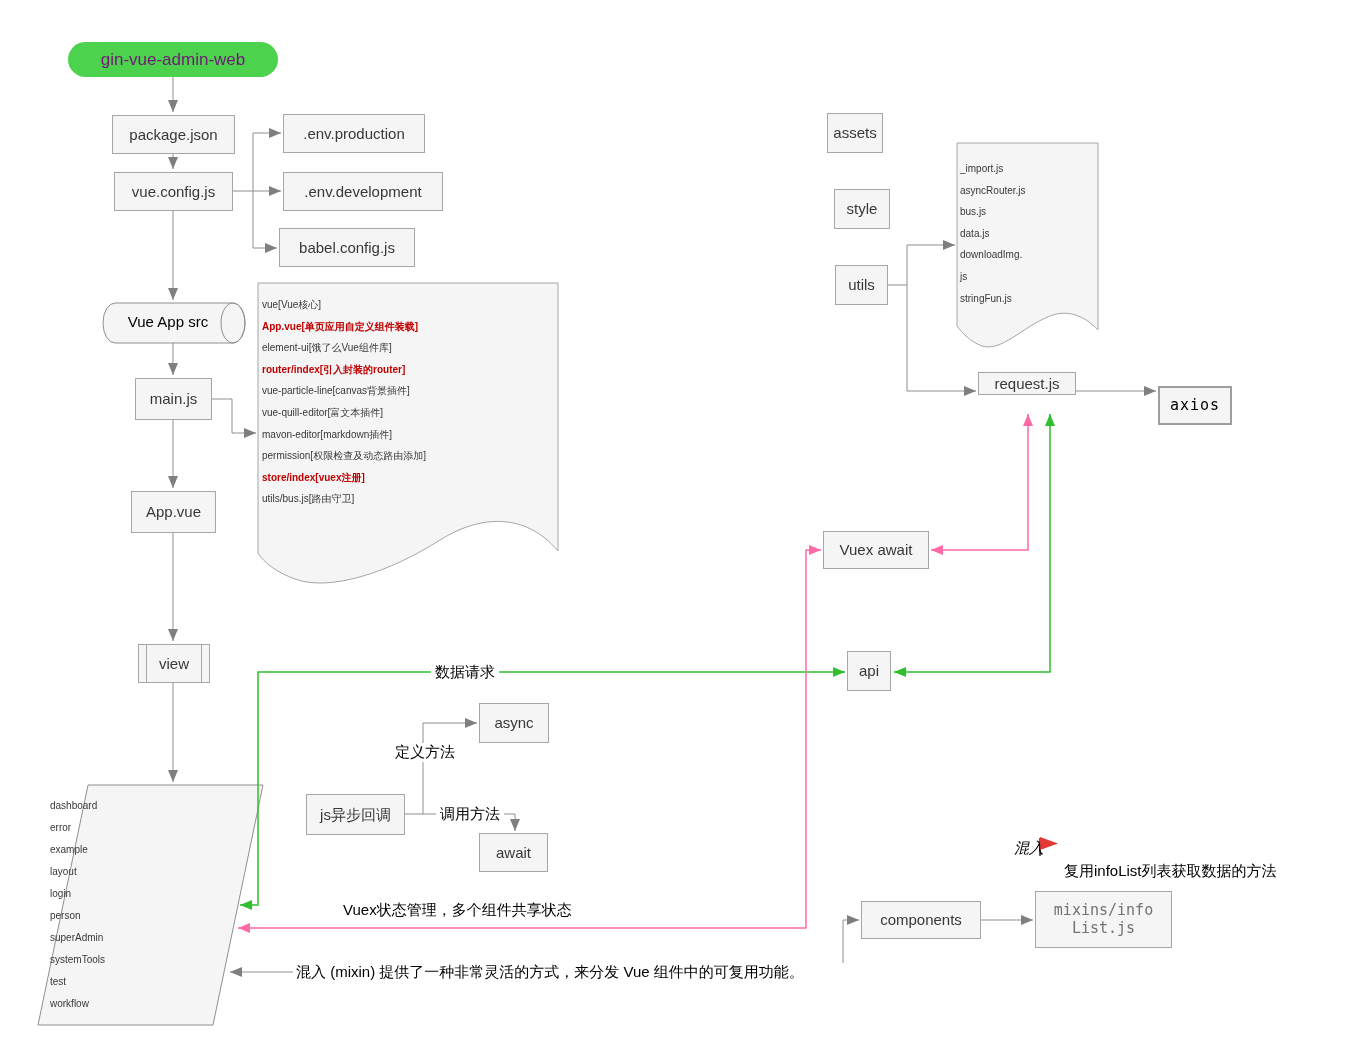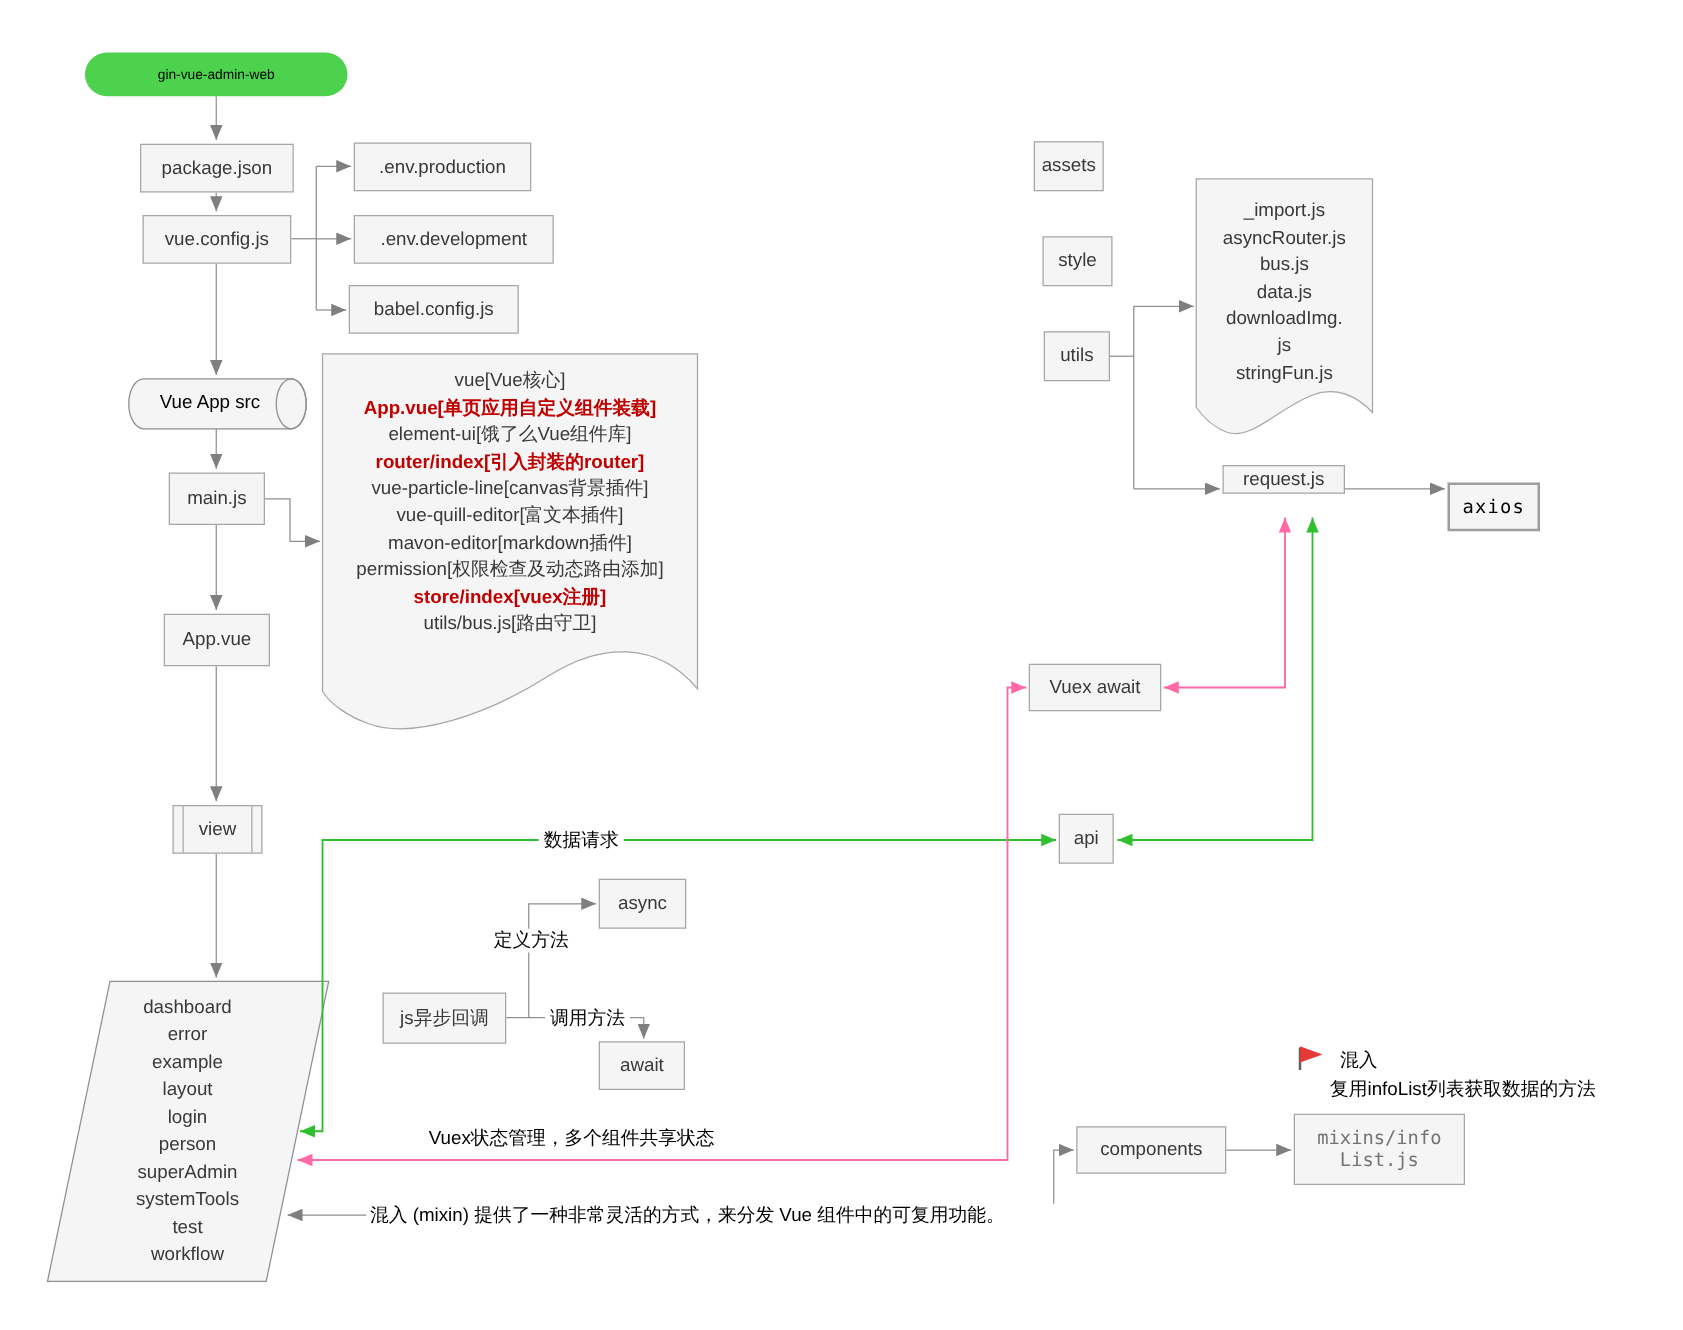--- a/index.html
+++ b/index.html
@@ -11,23 +11,23 @@
   svg.layer { position:absolute; left:0; top:0; width:1346px; height:1064px; }
   .box {
     position:absolute; box-sizing:border-box;
     background:#f5f5f5; border:1px solid #a6a6a6;
     display:flex; align-items:center; justify-content:center;
     font-size:15px; color:#383838; text-align:center; line-height:1.15;
   }
   .pill {
     position:absolute; box-sizing:border-box; background:#4dd24e;
     border-radius:18px; display:flex; align-items:center; justify-content:center;
-    font-size:11px; color:#000000;
+    font-size:17px; color:#701a75;
   }
-  .txtblock { position:absolute; text-align:center; font-size:15px; color:#383838; }
+  .txtblock { position:absolute; text-align:left; font-size:10px; color:#383838; }
   .txtblock div { height:21.6px; line-height:21.6px; white-space:nowrap; }
   .red { color:#c00000; font-weight:bold; }
   .lbl { position:absolute; font-size:15px; color:#000000; white-space:nowrap; }
   .online { background:#ffffff; padding:0 4px; }
   .mono { font-family:"DejaVu Sans Mono", monospace; }
   .axios-text { color:#000000; letter-spacing:1px;margin-top:14px; }
   .viewbar { position:absolute; top:0; bottom:0; width:1px; background:#a6a6a6; }
   .plist div { height:22px; line-height:22px; }
 </style>
 </head>
@@ -231,20 +231,20 @@
   <div class="lbl online" style="left:436px; top:805px;">
     <span>调用方法</span>
   </div>
 
   <div class="lbl" style="left:343px; top:901px;">
     <span>Vuex状态管理，多个组件共享状态</span>
   </div>
   <div class="lbl" style="left:296px; top:963px;">
     <span>混入 (mixin) 提供了一种非常灵活的方式，来分发 Vue 组件中的可复用功能。</span>
   </div>
-  <div class="lbl" style="left:1072px; top:839px;">
+  <div class="lbl" style="left:1014px; top:839px;font-style:italic;">
     <span>混入</span>
   </div>
   <div class="lbl" style="left:1064px; top:862px;">
     <span>复用infoList列表获取数据的方法</span>
   </div>
 
 </div>
 
 </body></html>

